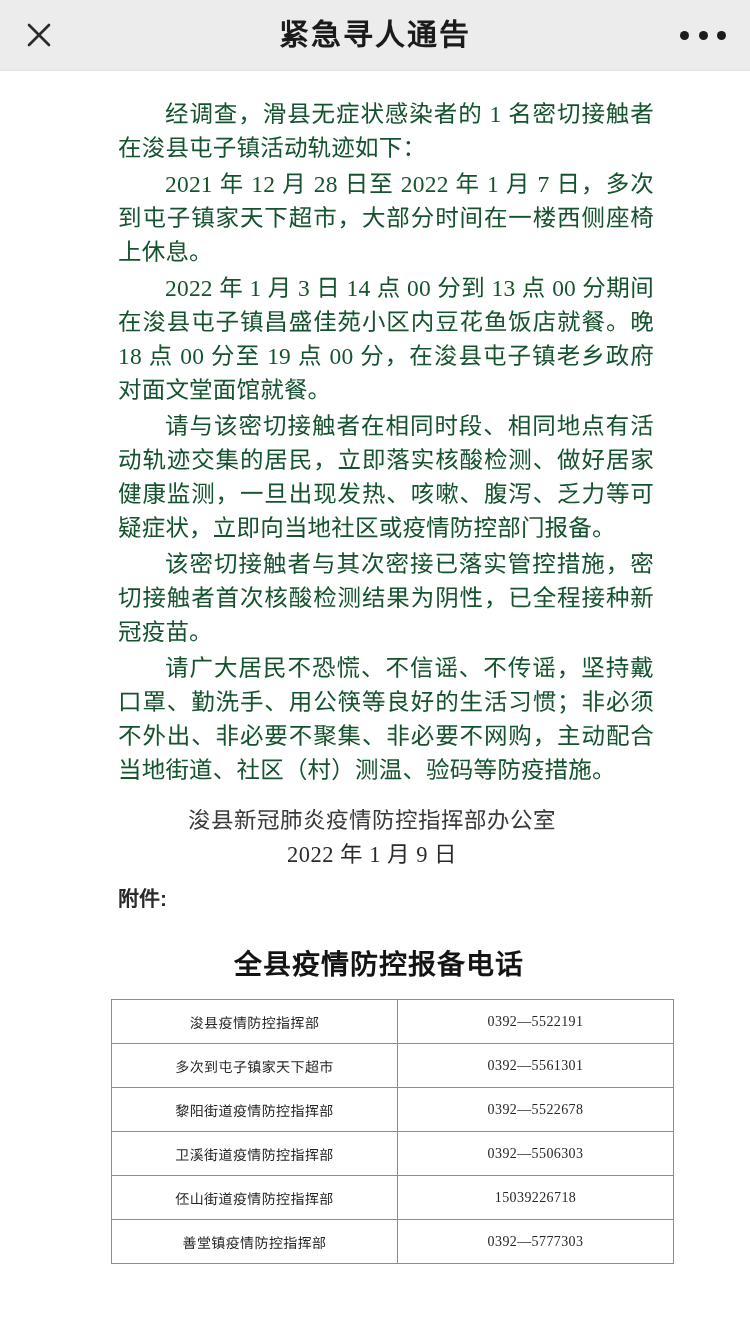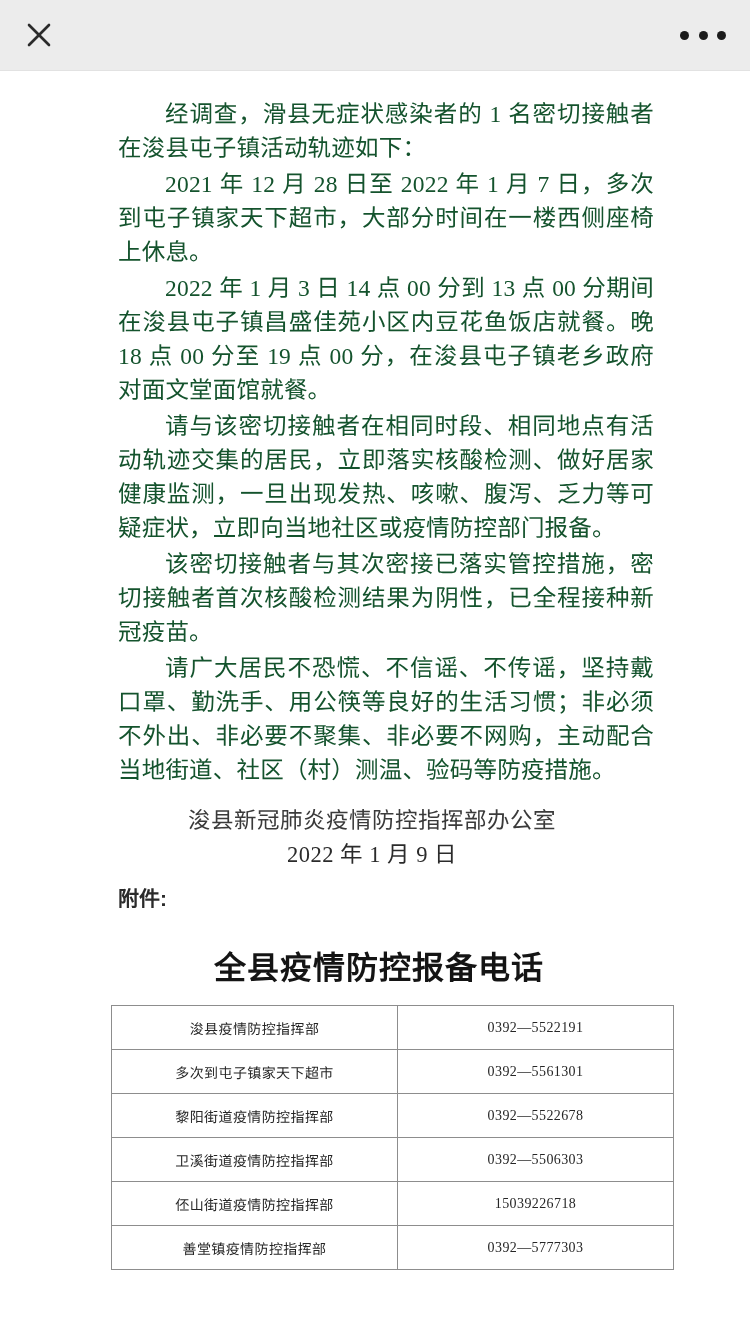--- a/index.html
+++ b/index.html
@@ -122,21 +122,21 @@
 
   
   .table-wrap {
     margin-top: 28px;
     padding: 0 103px 0 111px;
   }
   .table-title {
     text-align: center;
     font-family: "Liberation Sans", "DejaVu Sans", sans-serif;
     font-weight: 700;
-    font-size: 32px;
+    font-size: 28px;
     letter-spacing: 1px;
     color: #141414;
     margin-bottom: 17px;
   }
   table.phones {
     width: 536px;
     border-collapse: collapse;
     table-layout: fixed;
   }
   table.phones td {
@@ -158,20 +158,21 @@
 <div class="navbar">
   <div class="nav-close">
     <span>
       <svg width="30" height="30" viewBox="0 0 30 30" aria-hidden="true">
         <line x1="5" y1="5" x2="25" y2="25" stroke="#2b2b2b" stroke-width="2.6" stroke-linecap="round"></line>
         <line x1="25" y1="5" x2="5" y2="25" stroke="#2b2b2b" stroke-width="2.6" stroke-linecap="round"></line>
       </svg>
     </span>
   </div>
 
+  <div class="nav-title">紧急寻人通告</div>
 
   <div class="nav-more">
     <i></i>
     <i></i>
     <i></i>
   </div>
 </div>
 
 <div class="doc">
 

